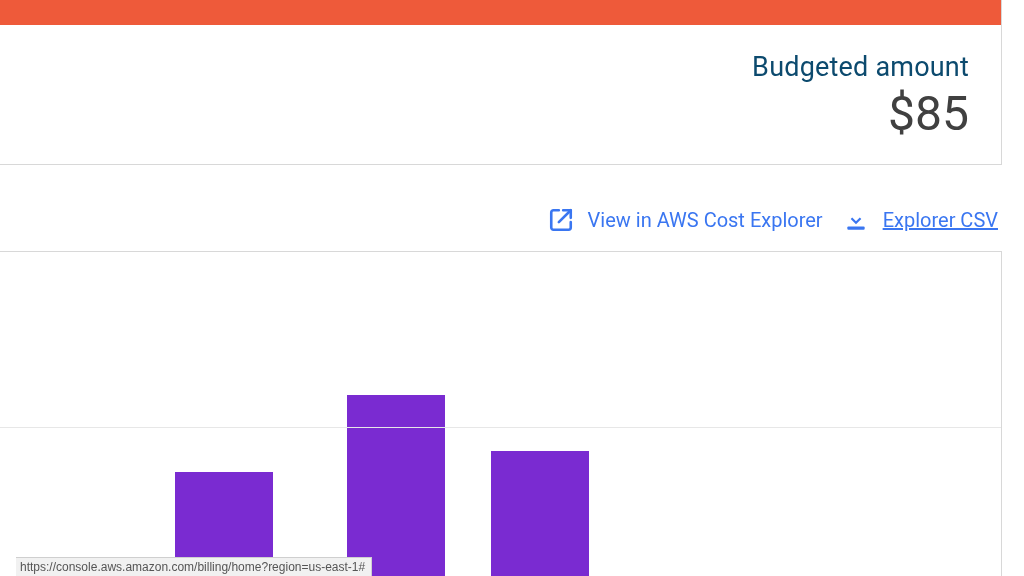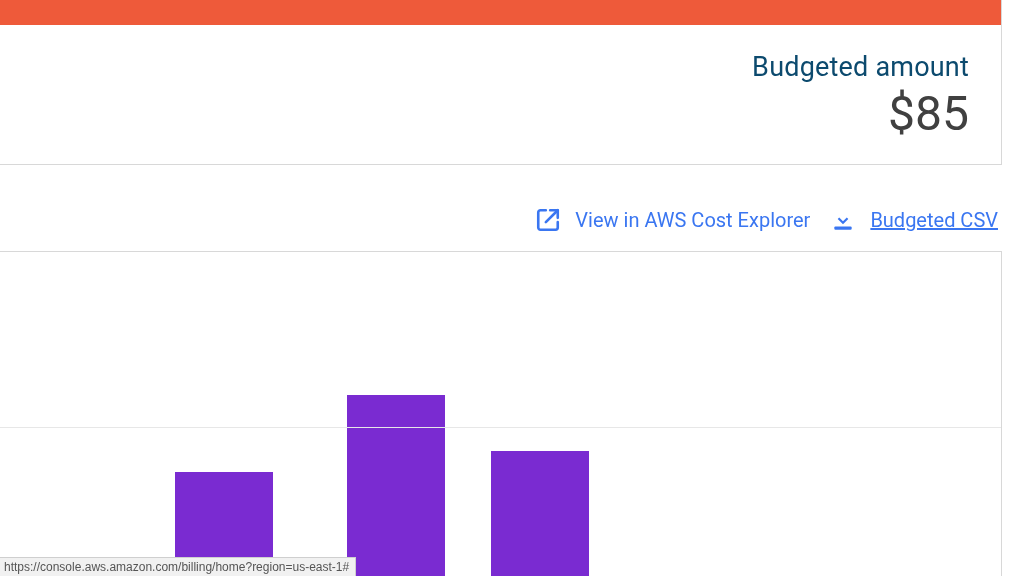--- a/index.html
+++ b/index.html
@@ -91,21 +91,21 @@
   .bar {
     position: absolute;
     bottom: 0;
     width: 98px;
     background: #7c2fd6;
     background: #7a2bd1;
   }
 
   .status-bar {
     position: absolute;
-    left: 0;
+    left: 16px;
     bottom: 0;
     background: #f1f1f1;
     border: 1px solid #cfcfcf;
     border-left: none;
     border-bottom: none;
     font-size: 12px;
     color: #555;
     padding: 2px 6px 2px 4px;
     font-family: "Segoe UI", Arial, sans-serif;
     line-height: 14px;
@@ -134,21 +134,21 @@
     </span>
     <span>View in AWS Cost Explorer</span>
   </a>
   <a class="link secondary">
     <span class="icon">
       <svg viewBox="0 0 24 24" fill="#3a76f1">
         <path d="M12 3v10.2l3.5-3.5 1.4 1.4L12 16 7.1 11.1l1.4-1.4L12 13.2V3h0z"></path>
         <rect x="4" y="18" width="16" height="3" rx="1"></rect>
       </svg>
     </span>
-    <span>Budgeted CSV</span>
+    <span>Explorer CSV</span>
   </a>
 </div>
 
 <div class="chart-card">
   <div class="plot-area" id="plot">
     <div class="bars" id="bars">
         <div class="bar" style="left: 176px; width: 98px; height: 178.5px; background: rgb(122, 43, 209);"></div>
         <div class="bar" style="left: 348px; width: 98px; height: 255px; background: rgb(122, 43, 209);"></div>
         <div class="bar" style="left: 492px; width: 98px; height: 198.9px; background: rgb(122, 43, 209);"></div>
       </div>

